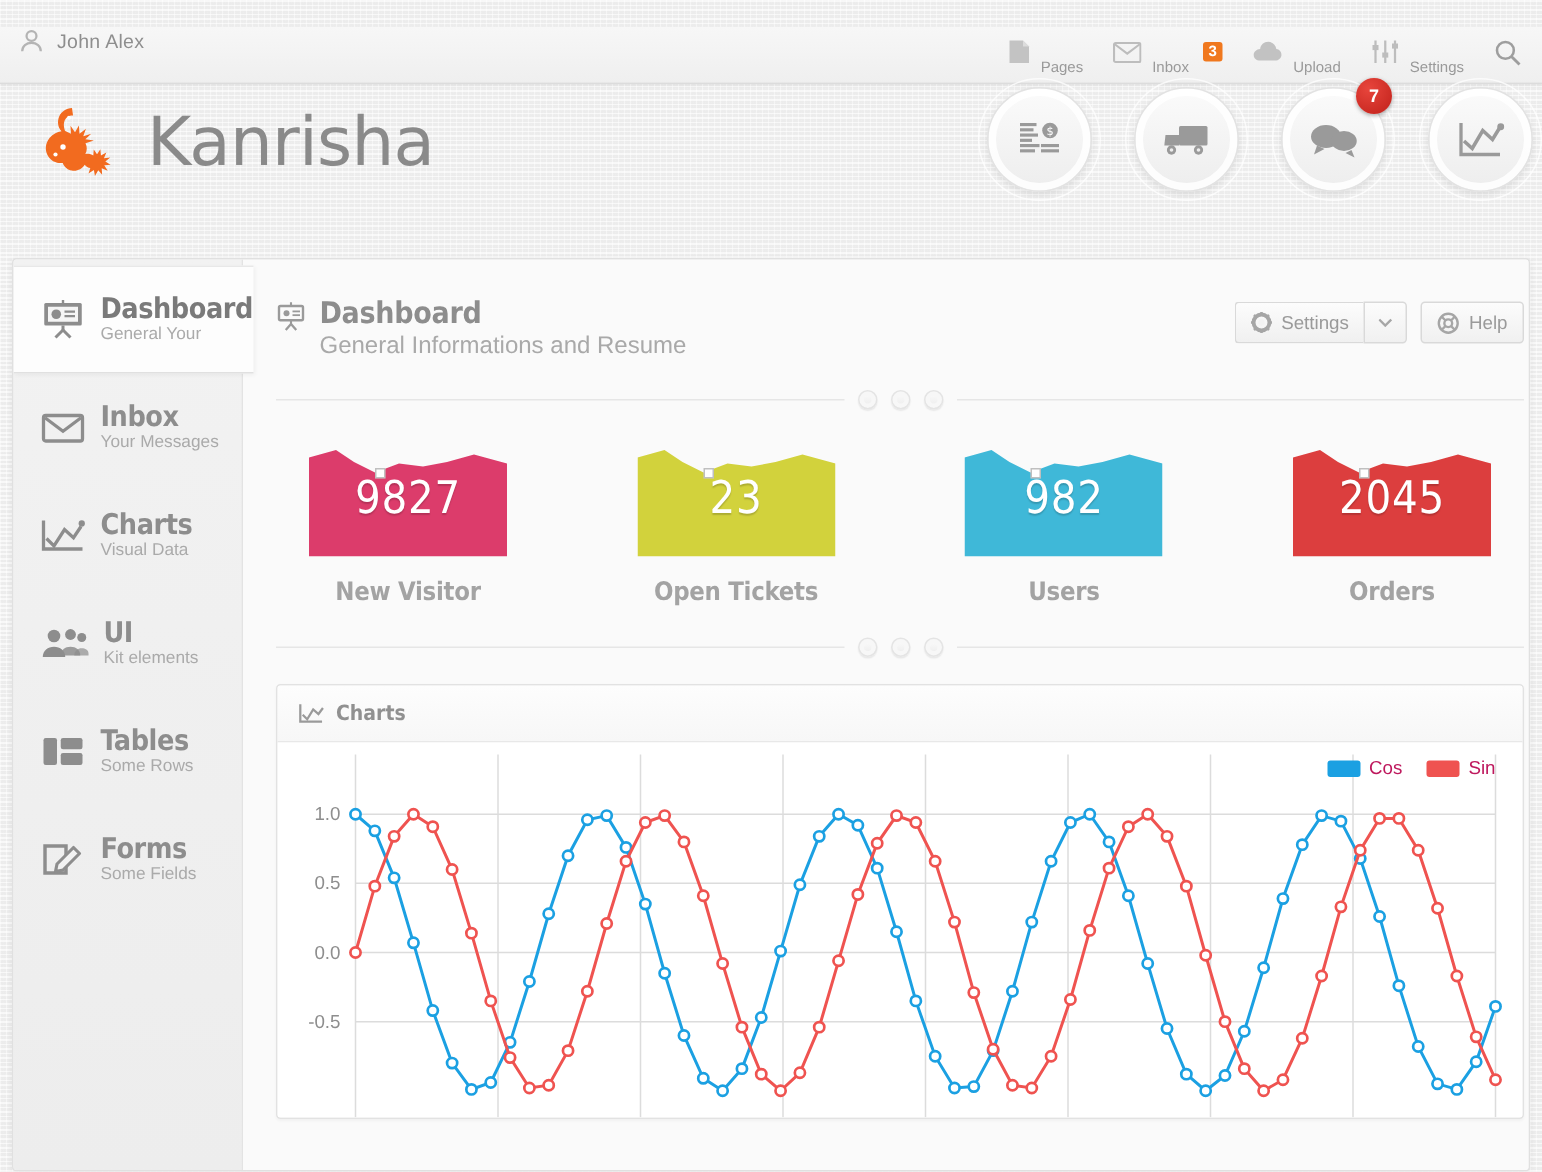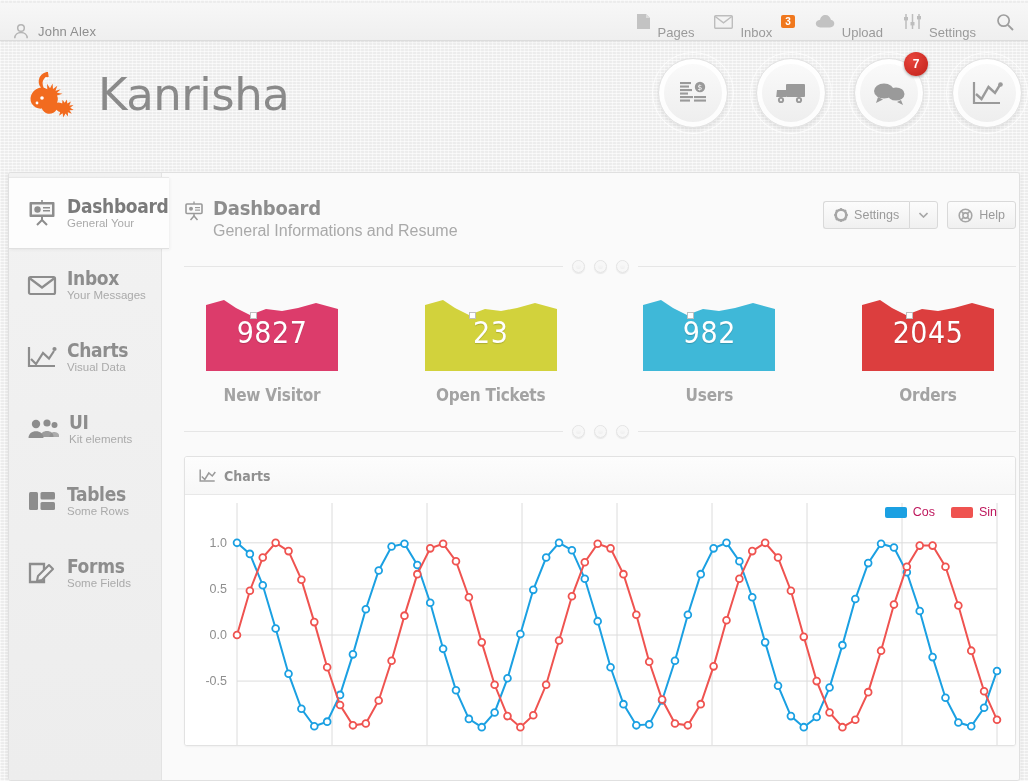--- a/index.html
+++ b/index.html
@@ -16,32 +16,32 @@
   
   .texture-bg {
     background-color: #f2f2f2;
     background-image:
       repeating-linear-gradient(0deg, rgba(255,255,255,.55) 0 1px, rgba(0,0,0,.012) 1px 3px),
       repeating-linear-gradient(90deg, rgba(255,255,255,.45) 0 1px, rgba(0,0,0,.012) 1px 4px);
   }
 
   
   #topbar {
-    position: absolute; top: 3px; left: 0;
+    position: absolute; top: 18px; left: 0;
     width: 1028px; height: 38px;
     background: linear-gradient(180deg,#f7f7f7 0%,#efefef 100%);
     border-bottom: 1px solid #dcdcdc;
-    display: flex; align-items: flex-end;
+    display: flex; align-items: flex-start;
     box-shadow: 0 1px 2px rgba(0,0,0,.05);
   }
   .tb-user { display: flex; align-items: center; gap: 8px; padding-left: 12px; }
   .tb-user .uname { font-size: 13px; color: #8e8e8e; letter-spacing: .2px; }
   .tb-right { margin-left: auto; display: flex; align-items: center; gap: 20px; padding-right: 14px; }
   .tb-item { display: flex; align-items: center; gap: 7px; cursor: pointer; }
-  .tb-item .lbl { font-size: 13px; color: #9a9a9a; margin-top: 22px; }
+  .tb-item .lbl { font-size: 10px; color: #9a9a9a; margin-top: 22px; }
   .badge-sm {
     background: #f0781e; color: #fff; font-size: 10px; font-weight: bold;
     border-radius: 2px; padding: 1px 4px; line-height: 11px; margin-left: 2px;
   }
   svg { display: block; }
 
   
   #headerband {
     position: absolute; top: 38px; left: 12px;
     width: 1028px; height: 134px;

